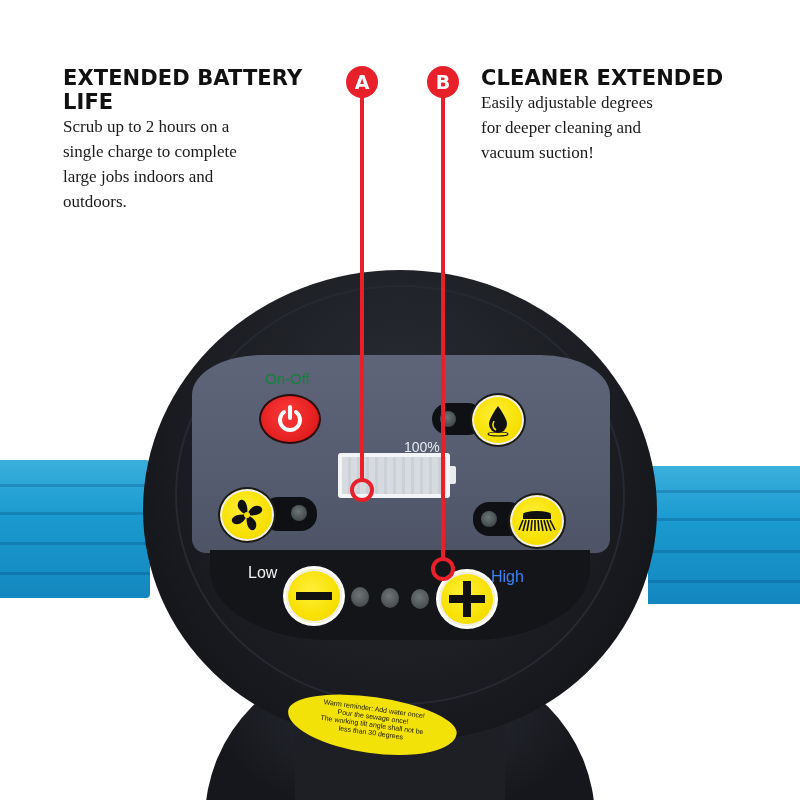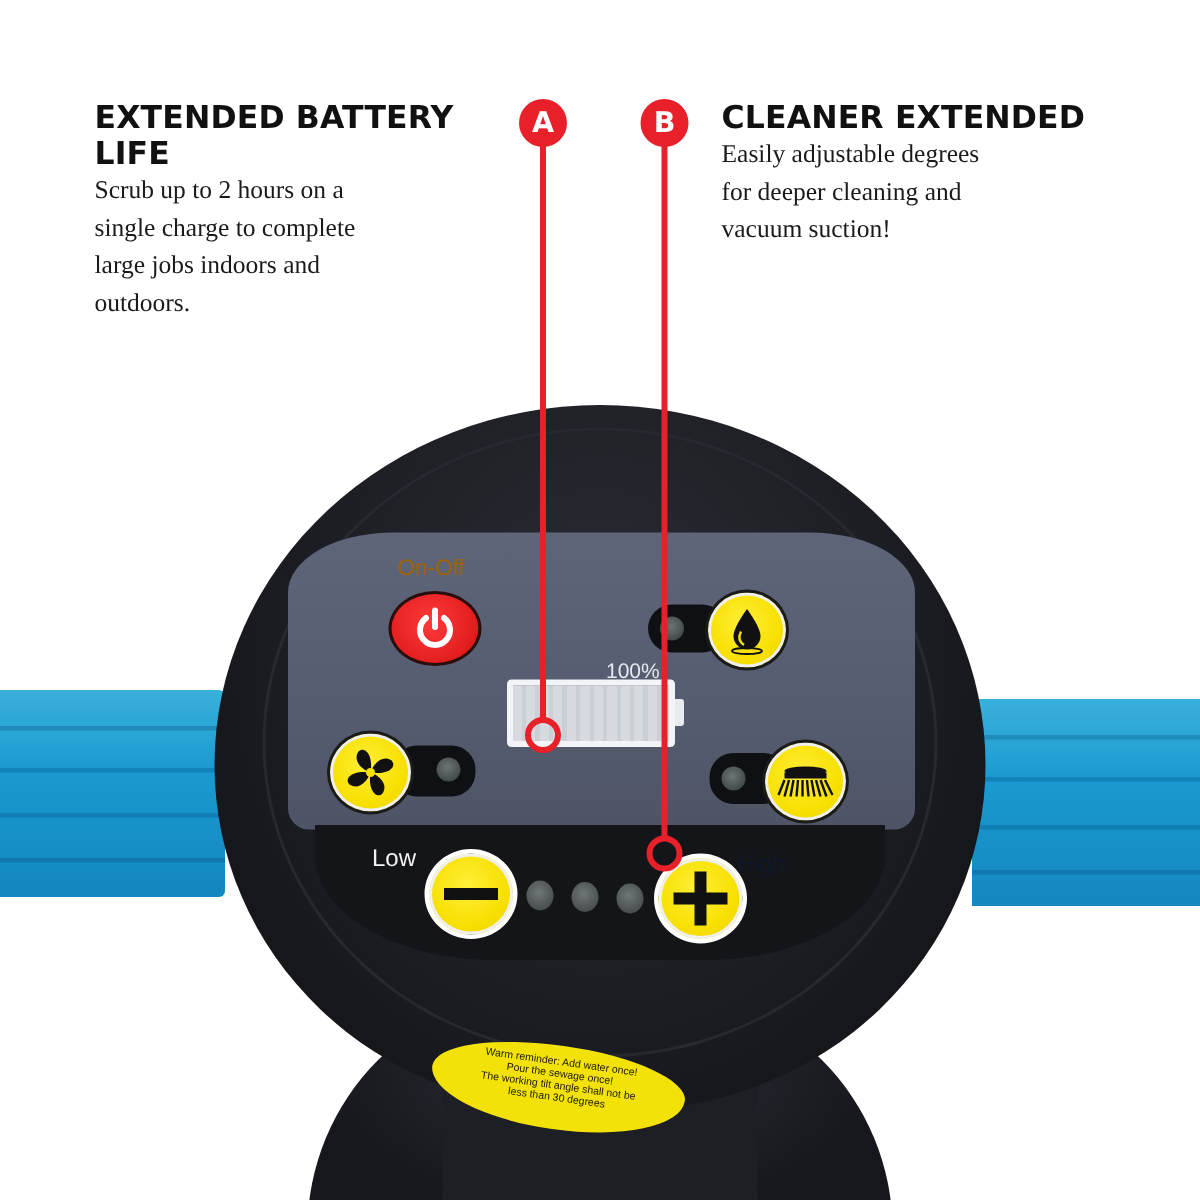--- a/index.html
+++ b/index.html
@@ -28,24 +28,24 @@
 
   .head { position: absolute; left: 143px; top: 270px; width: 514px; height: 470px; border-radius: 257px 257px 240px 240px / 240px 240px 230px 230px;
     background: radial-gradient(ellipse at 50% 35%, #2a2d34 0%, #1a1c21 60%, #0d0e11 100%); }
   .head-rim { position: absolute; left: 175px; top: 285px; width: 450px; height: 420px; border-radius: 50%; border: 2px solid #262930; }
 
   .panel { position: absolute; left: 192px; top: 355px; width: 418px; height: 198px; border-radius: 70px 70px 14px 14px / 40px 40px 14px 14px;
     background: linear-gradient(180deg, #5e6578 0%, #555c6f 60%, #4e5466 100%); }
   .panel-lower { position: absolute; left: 210px; top: 550px; width: 380px; height: 90px; border-radius: 0 0 120px 120px / 0 0 70px 70px; background: #141519; }
 
   .label-sm { position: absolute; color: #d8dce4; font-family: "Liberation Sans", sans-serif; font-size: 15px; }
-  #onoffLabel { left: 265px; top: 370px; color: #a16207; text-align: center; }
+  #onoffLabel { left: 265px; top: 370px; color: #15803d; text-align: center; }
   #pctLabel { left: 404px; top: 439px; font-size: 14px; color: #e6e9ef; }
   #lowLabel { left: 248px; top: 564px; color: #f1f1f1; font-size: 16px; }
-  #highLabel { left: 491px; top: 568px; color: #0f172a; font-size: 16px; }
+  #highLabel { left: 491px; top: 568px; color: #3b82f6; font-size: 16px; }
 
   .btn { position: absolute; border-radius: 50%; display: flex; align-items: center; justify-content: center; }
   .btn-yellow { background: radial-gradient(circle at 45% 40%, #ffef3a 0%, #f7e000 60%, #e8cf00 100%); border: 2px solid #1b1b1b; box-shadow: 0 0 0 2px #efefef inset; }
   #powerBtn { left: 259px; top: 394px; width: 62px; height: 50px; border-radius: 50%; background: radial-gradient(circle at 45% 40%, #ff3a3a 0%, #e21d1d 70%, #b70e0e 100%); border: 2px solid #2a0d0d; }
   #waterBtn { left: 470px; top: 393px; width: 56px; height: 54px; }
   #fanBtn { left: 218px; top: 487px; width: 58px; height: 56px; }
   #brushBtn { left: 508px; top: 493px; width: 58px; height: 56px; }
   #minusBtn { left: 283px; top: 566px; width: 62px; height: 60px; }
   #plusBtn { left: 436px; top: 569px; width: 62px; height: 60px; }
   #minusBtn, #plusBtn { border: 3px solid #fff; }

